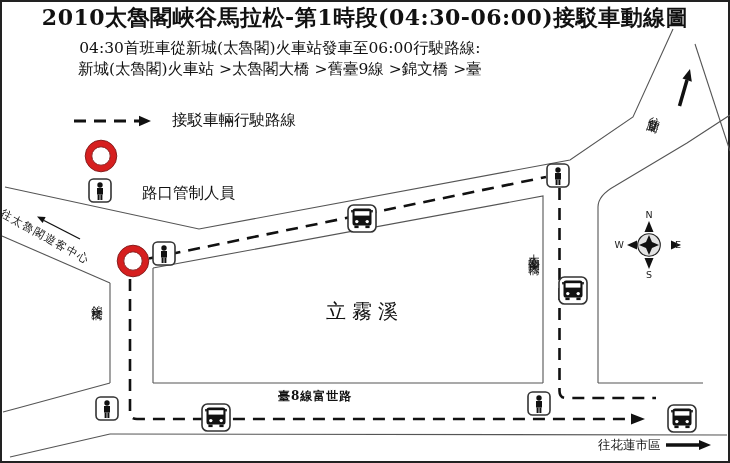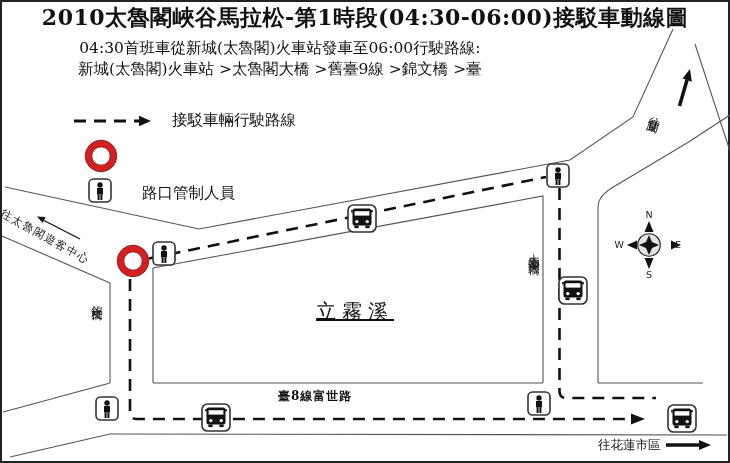--- a/index.html
+++ b/index.html
@@ -12,21 +12,21 @@
   .title{
     left:0;top:3px;width:730px;text-align:center;
     font-size:22px;font-weight:bold;letter-spacing:0.5px;
   }
   .para{left:78px;top:38px;font-size:15.5px;line-height:21px;}
   .para div{white-space:nowrap;text-align:center;}
   .lgd{font-size:15.5px;}
   .lbl-route{left:172px;top:110px;}
   .lbl-drop{left:147px;top:145px;}
   .lbl-ctrl{left:142px;top:183px;}
-  .river-lbl{left:316px;top:298px;font-size:20px;letter-spacing:6px;text-decoration:underline;}
+  .river-lbl{left:326px;top:298px;font-size:20px;letter-spacing:6px;}
   .fushi-lbl{left:278px;top:388px;font-size:12px;letter-spacing:1px;font-weight:bold;}
   .hualien-lbl{left:598px;top:437px;font-size:12.5px;text-align:right;}
   .vtext{writing-mode:vertical-rl;text-orientation:upright;}
   .jinwen-lbl{left:89px;top:296px;font-size:11.5px;letter-spacing:2px;}
   .taroko-lbl{left:526px;top:245px;font-size:11.5px;letter-spacing:2.5px;}
   .yilan-lbl{left:650px;top:108px;font-size:12px;letter-spacing:2px;
     transform:rotate(18deg);transform-origin:50% 0;}
   .visitor-lbl{left:5px;top:206px;font-size:11px;letter-spacing:1.5px;
     transform:rotate(29deg);transform-origin:0 0;}
 </style>

